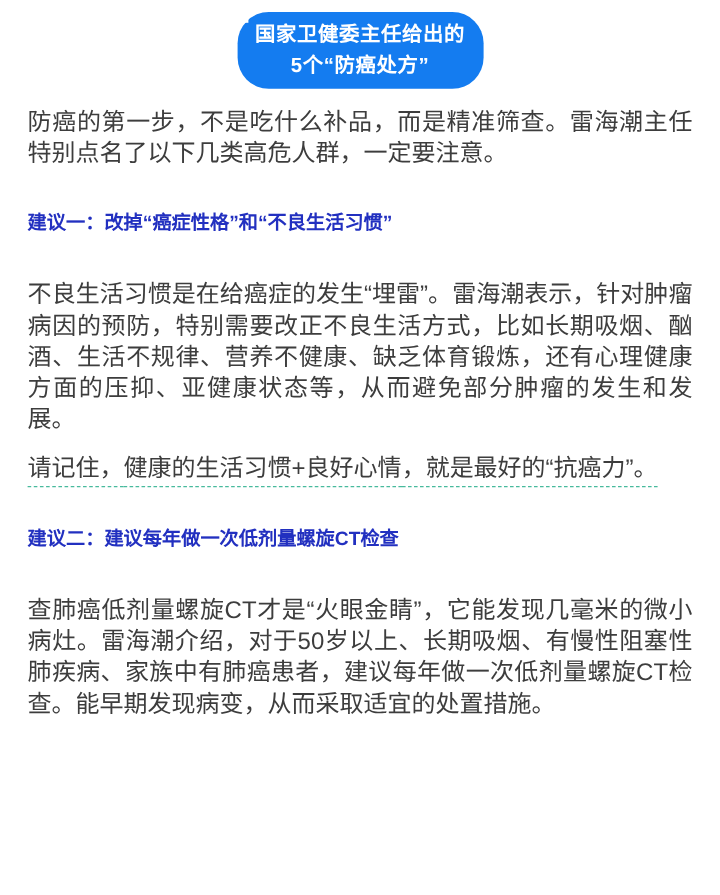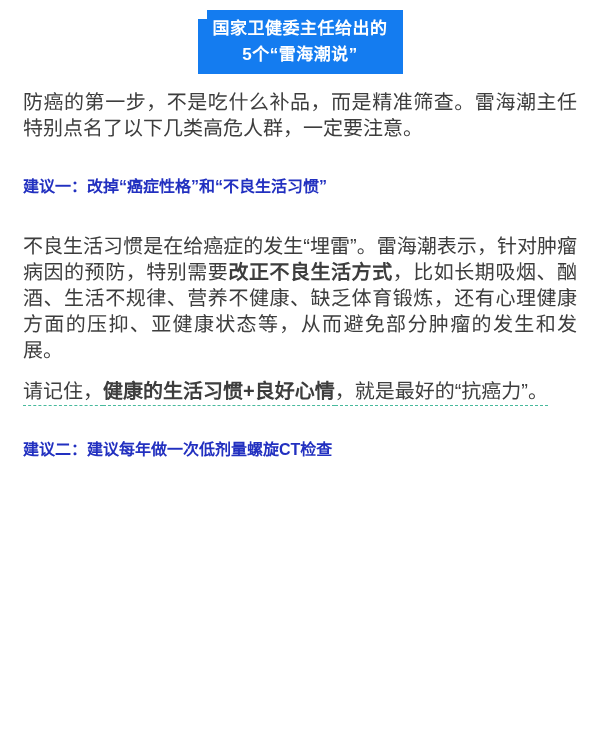--- a/index.html
+++ b/index.html
@@ -26,20 +26,21 @@
     width:fit-content;
     margin:0 auto;
     background:var(--header_bg);
     color:var(--banner_text);
     font-weight:700;
     font-size:17px;
     line-height:26px;
     text-align:center;
     padding:6px 15px;
     letter-spacing:0.5px;
+    border-radius:26px;
   }
   .banner .corner{
     position:absolute;
     top:-3px;
     left:-3px;
     width:12px;
     height:12px;
     background:var(--page_bg);
   }
   .para{
@@ -49,48 +50,49 @@
     margin:15px 0;
     text-align:justify;
   }
   .advice-heading{
     font-size:16px;
     line-height:22px;
     color:var(--heading_blue);
     font-weight:700;
     margin:35px 0;
   }
-  .bold{font-weight:700;}
+  .bold{font-weight:400;}
   .u-teal{
     border-bottom:1px dashed var(--underline_teal);
     padding-bottom:3px;
     margin-top:24px;
   }
 </style>
 </head>
 <body>
 
 <div class="page">
 
   <div class="banner">
     <div class="corner"></div>
     <div>国家卫健委主任给出的</div>
-    <div>5个“雷海潮说”</div>
+    <div>5个“防癌处方”</div>
   </div>
 
   <div>
 
     <p class="para"><span>防癌的第一步，不是吃什么补品，而是精准筛查。雷海潮主任特别点名了以下几类高危人群，一定要注意。</span></p>
 
     <h2 class="advice-heading">建议一：改掉“癌症性格”和“不良生活习惯”</h2>
 
     <p class="para"><span>不良生活习惯是在给癌症的发生“埋雷”。雷海潮表示，针对肿瘤病因的预防，特别需要</span><span class="bold">改正不良生活方式</span><span>，比如长期吸烟、酗酒、生活不规律、营养不健康、缺乏体育锻炼，还有心理健康方面的压抑、亚健康状态等，从而避免部分肿瘤的发生和发展。</span></p>
 
     <p class="para"><span class="u-teal">请记住，</span><span class="bold u-teal">健康的生活习惯+良好心情</span><span class="u-teal">，就是最好的“抗癌力”。</span></p>
 
     <h2 class="advice-heading">建议二：建议每年做一次低剂量螺旋CT检查</h2>
 
+    <p class="para"><span>查肺癌低剂量螺旋CT才是“火眼金睛”，它能发现几毫米的微小病灶。雷海潮介绍，对于</span><span class="bold">50岁以上、长期吸烟、有慢性阻塞性肺疾病、家族中有肺癌患者</span><span>，建议每年做一次低剂量螺旋CT检查。能早期发现病变，从而采取适宜的处置措施。</span></p>
 
 
 
 
   </div>
 </div>
 
 </body></html>

